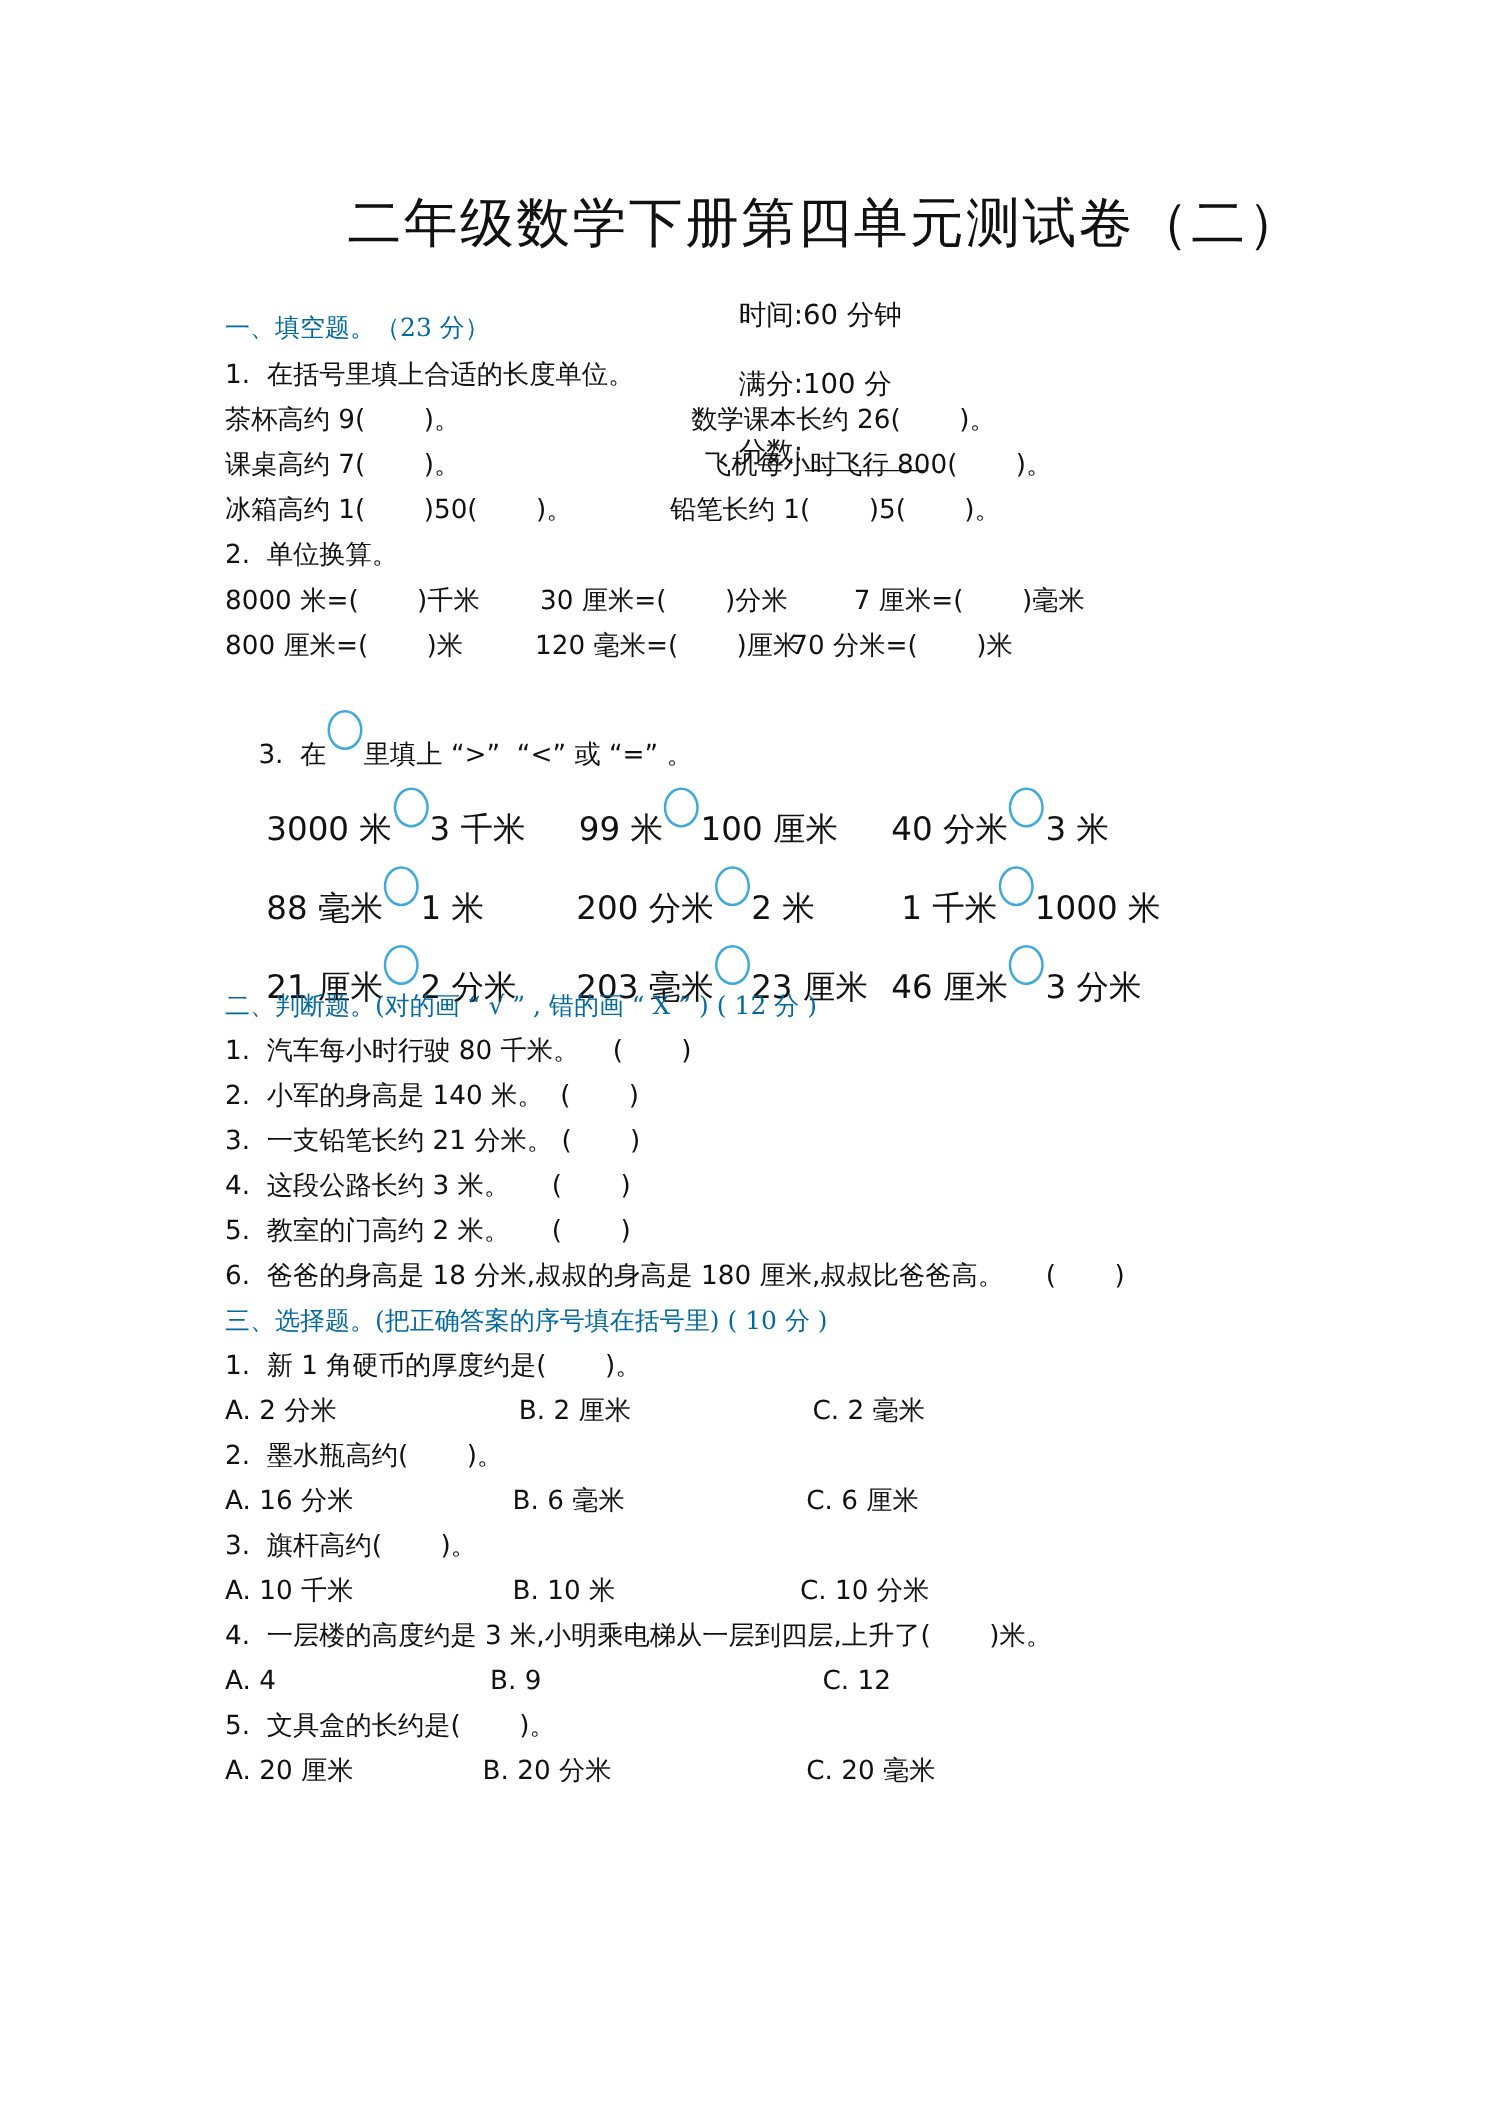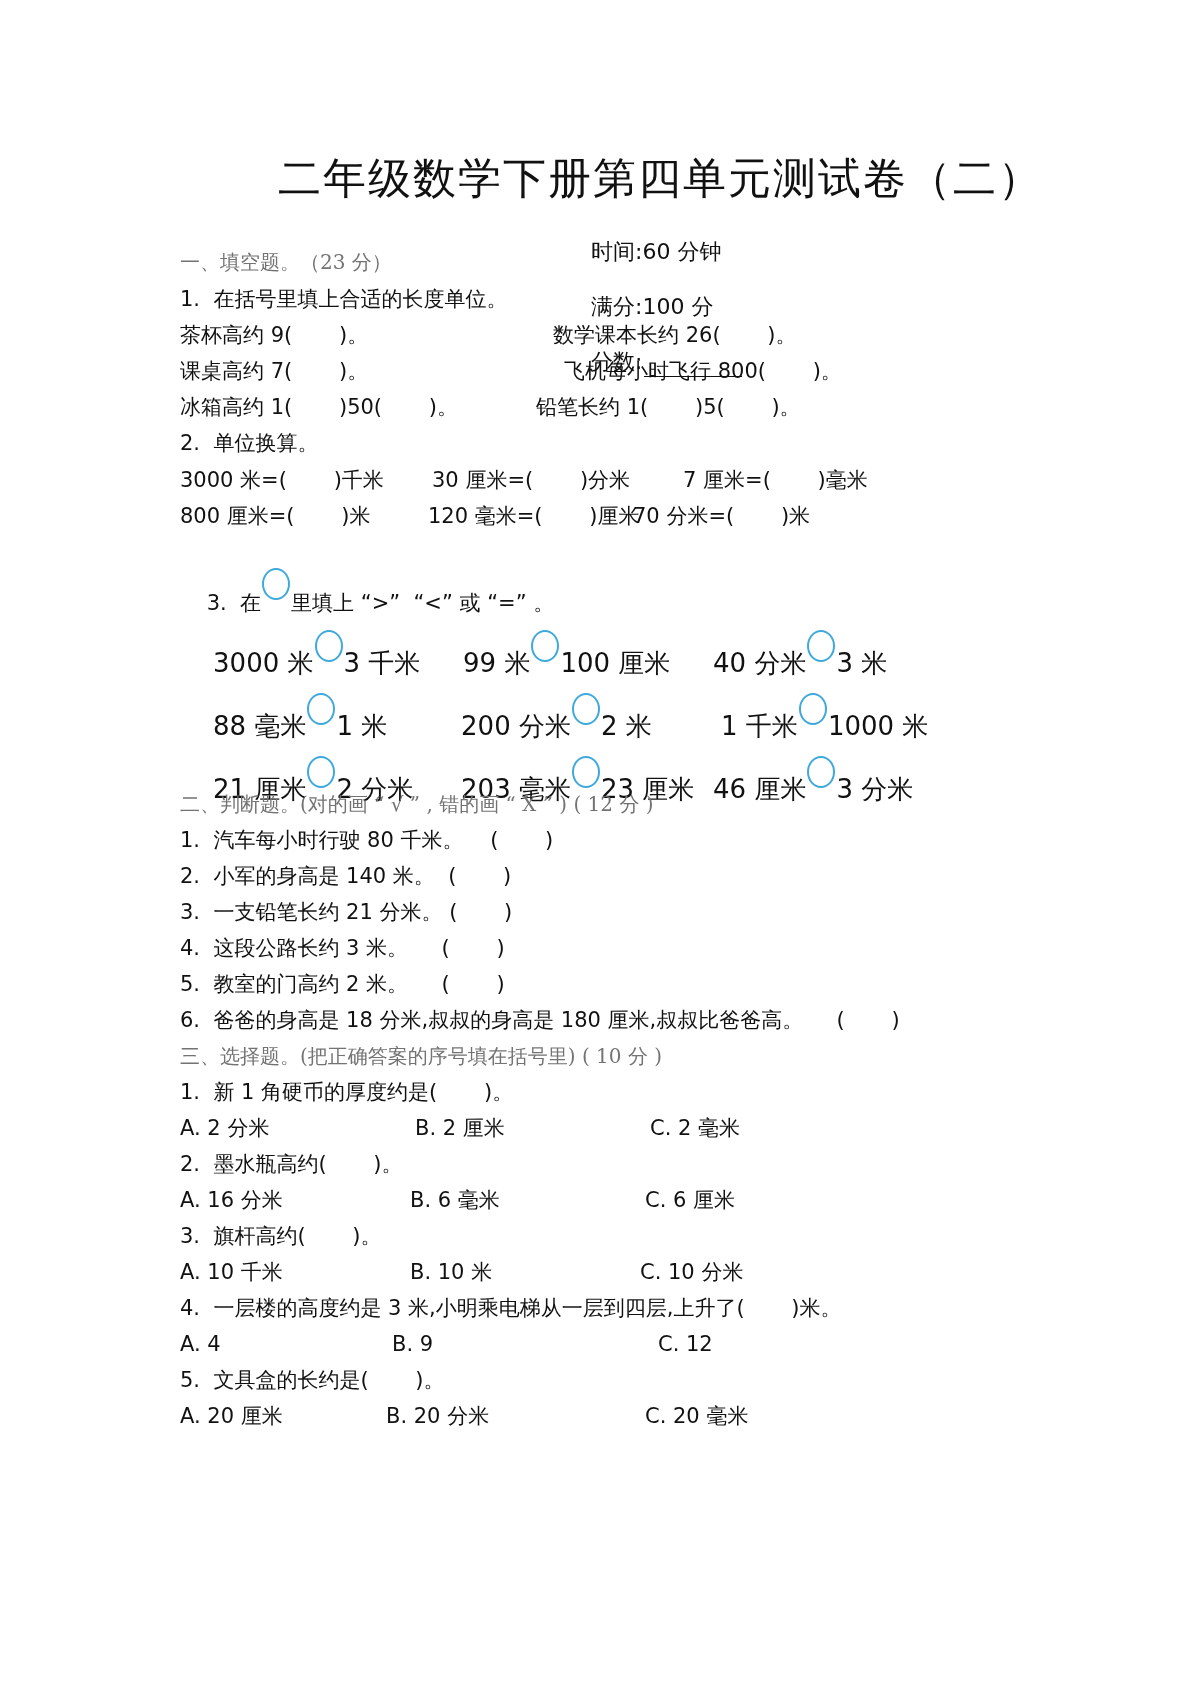--- a/index.html
+++ b/index.html
@@ -2,21 +2,21 @@
 <html><head>
   <meta charset="utf-8">
   <style>
     html, body { margin: 0; padding: 0; background: #ffffff; }
     body { width: 1191px; height: 1684px; position: relative; overflow: hidden; color: #111; }
     .page { position: absolute; left: 0; top: 0; width: 1167px; height: 1684px; }
     .line { position: absolute; white-space: pre; font-size: 21px; line-height: 28px; font-family: "DejaVu Sans", "Liberation Sans", sans-serif; }
     .title { position: absolute; left: 278px; top: 150px; font-family: "DejaVu Serif", "Liberation Serif", serif; font-size: 43px; letter-spacing: 2px; white-space: pre; }
     .meta { position: absolute; left: 563px; top: 212px; font-size: 22px; white-space: pre; font-family: "DejaVu Sans", "Liberation Sans", sans-serif; }
     .blank-line { display: inline-block; width: 98px; border-bottom: 1.5px solid #111; height: 22px; vertical-align: bottom; margin-left: 2px; }
-    .section { font-family: "DejaVu Serif", "Liberation Serif", serif; font-size: 20px; color: #737373; }
+    .section { font-family: "DejaVu Serif", "Liberation Serif", serif; font-size: 20px; color: #0369a1; }
     .circle { display: inline-block; width: 28px; height: 32px; border: 2px solid #3fa9dc; border-radius: 50%; vertical-align: -2px; margin: 0 1px; position: relative; top: -12px; box-sizing: border-box; }
     .cell { position: absolute; white-space: pre; font-size: 26px; line-height: 28px; font-family: "DejaVu Sans", "Liberation Sans", sans-serif; }
   </style>
 </head>
 <body>
 
 <div class="page">
 
   <div class="title">二年级数学下册第四单元测试卷（二）</div>
   <div class="meta">
@@ -31,21 +31,21 @@
   <div class="line" style="left:180px; top:285px;">1.  在括号里填上合适的长度单位。</div>
 
   <div class="line" style="left:180px; top:321px;">茶杯高约 9(       )。</div>
   <div class="line" style="left:553px; top:321px;">数学课本长约 26(       )。</div>
   <div class="line" style="left:180px; top:357px;">课桌高约 7(       )。</div>
   <div class="line" style="left:548px; top:357px;margin-left:16px;">飞机每小时飞行 800(       )。</div>
   <div class="line" style="left:180px; top:393px;">冰箱高约 1(       )50(       )。</div>
   <div class="line" style="left:536px; top:393px;">铅笔长约 1(       )5(       )。</div>
 
   <div class="line" style="left:180px; top:429px;">2.  单位换算。</div>
-  <div class="line" style="left:180px; top:466px;">3000 米=(       )千米</div>
+  <div class="line" style="left:180px; top:466px;">8000 米=(       )千米</div>
   <div class="line" style="left:432px; top:466px;">30 厘米=(       )分米</div>
   <div class="line" style="left:683px; top:466px;">7 厘米=(       )毫米</div>
   <div class="line" style="left:180px; top:502px;">800 厘米=(       )米</div>
   <div class="line" style="left:428px; top:502px;">120 毫米=(       )厘米</div>
   <div class="line" style="left:633px; top:502px;">70 分米=(       )米</div>
 
   <div class="line" style="left:180px; top:552px;">
     <span>3.  在</span><span class="circle" style="border-color: rgb(63, 169, 220);"></span><span>里填上 “&gt;”  “&lt;” 或 “=” 。</span>
   </div>
 

